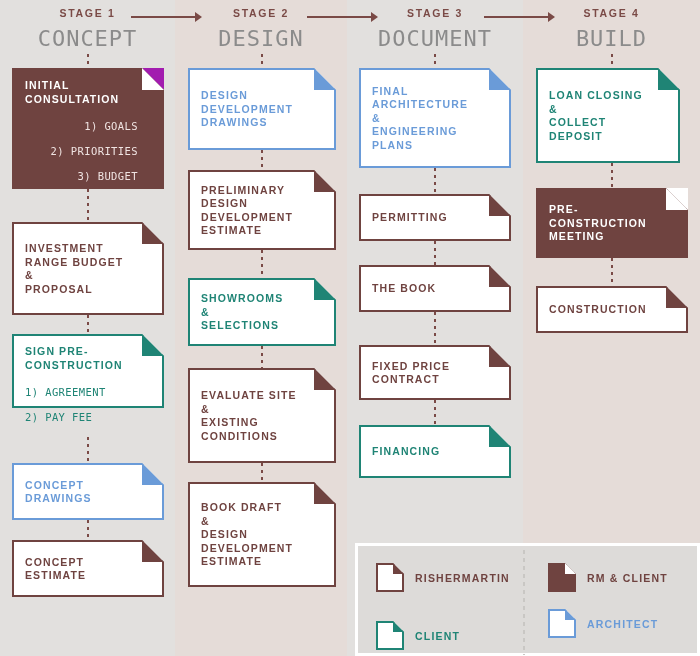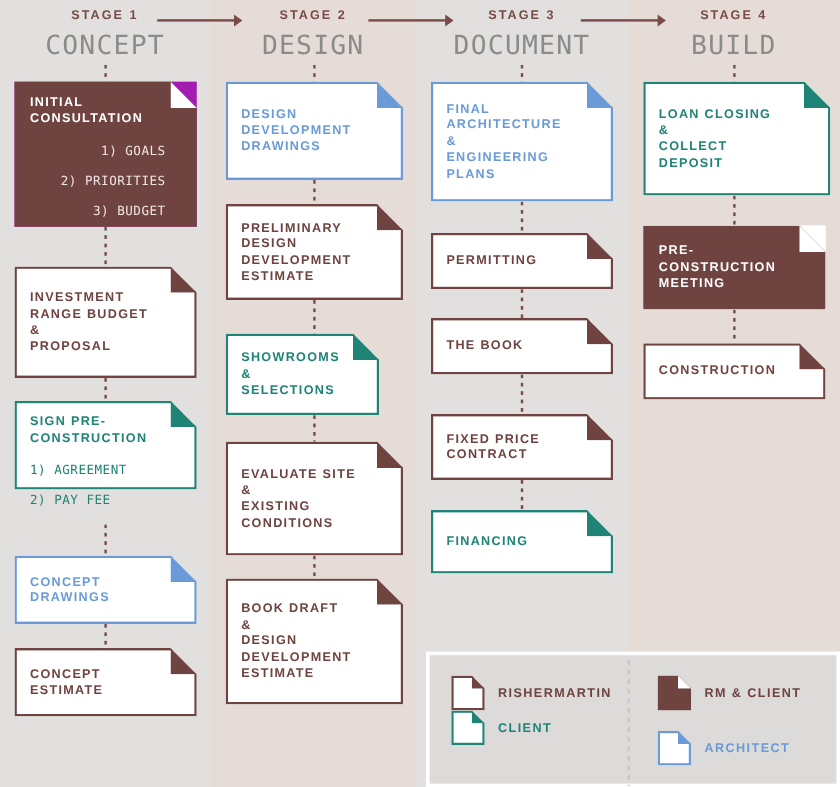--- a/index.html
+++ b/index.html
@@ -236,21 +236,21 @@
         <span class="sheet"></span>
         <span class="fold"></span>
         <div class="body">
           <div class="title">PRELIMINARY
 DESIGN
 DEVELOPMENT
 ESTIMATE</div>
         </div>
       </div>
       <div class="connector" style="left: 261px; top: 250px; height: 28px;"></div>
-      <div class="card" style="left: 188px; top: 278px; width: 128px; height: 68px; color: rgb(31, 132, 117);">
+      <div class="card" style="left: 188px; top: 278px; width: 148px; height: 68px; color: rgb(31, 132, 117);">
         <span class="sheet"></span>
         <span class="fold"></span>
         <div class="body">
           <div class="title">SHOWROOMS
 &amp;
 SELECTIONS</div>
         </div>
       </div>
       <div class="connector" style="left: 261px; top: 346px; height: 22px;"></div>
       <div class="card" style="left: 188px; top: 368px; width: 148px; height: 95px; color: rgb(111, 67, 64);">
@@ -314,21 +314,21 @@
       </div>
       <div class="connector" style="left: 434px; top: 400px; height: 25px;"></div>
       <div class="card" style="left: 359px; top: 425px; width: 152px; height: 53px; color: rgb(31, 132, 117); padding-left: 39px;">
         <span class="sheet"></span>
         <span class="fold"></span>
         <div class="body">
           <div class="title">FINANCING</div>
         </div>
       </div>
       <div class="connector" style="left: 611px; top: 54px; height: 14px;"></div>
-      <div class="card" style="left: 536px; top: 68px; width: 156px; height: 95px; color: rgb(31, 132, 117);">
+      <div class="card" style="left: 536px; top: 68px; width: 144px; height: 95px; color: rgb(31, 132, 117);">
         <span class="sheet"></span>
         <span class="fold"></span>
         <div class="body">
           <div class="title">LOAN CLOSING
 &amp;
 COLLECT
 DEPOSIT</div>
         </div>
       </div>
       <div class="connector" style="left: 611px; top: 163px; height: 25px;"></div>
@@ -360,21 +360,21 @@
         </span>
       <span class="legend-label">RISHERMARTIN</span>
     </div>
     <div class="legend-item" style="left: 190px; top: 17px; color: rgb(111, 67, 64);">
       <span class="legend-swatch filled">
           <span class="sheet"></span>
           <span class="fold"></span>
         </span>
       <span class="legend-label">RM &amp; CLIENT</span>
     </div>
-    <div class="legend-item" style="left: 18px; top: 46px; color: rgb(31, 132, 117);">
+    <div class="legend-item" style="left: 18px; top: 75px; color: rgb(31, 132, 117);">
       <span class="legend-swatch">
           <span class="sheet"></span>
           <span class="fold"></span>
         </span>
       <span class="legend-label">CLIENT</span>
     </div>
     <div class="legend-item" style="left: 190px; top: 63px; color: rgb(106, 155, 216); justify-content: center;">
       <span class="legend-swatch">
           <span class="sheet"></span>
           <span class="fold"></span>

